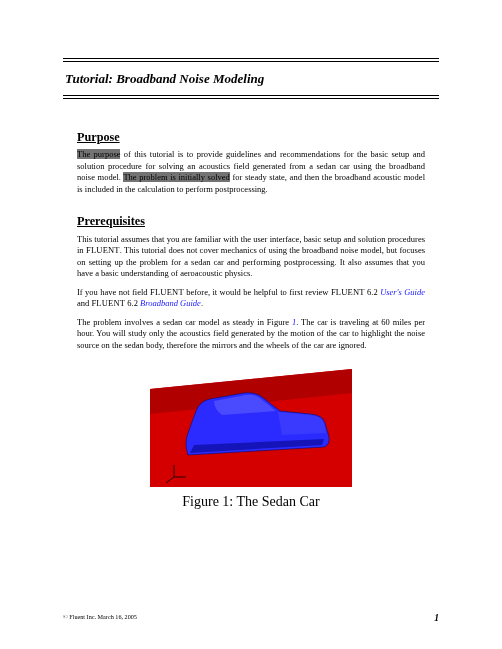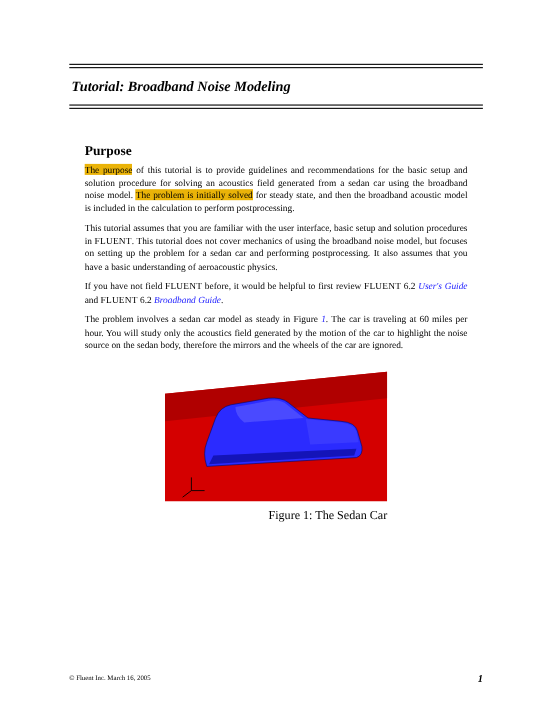--- a/index.html
+++ b/index.html
@@ -38,32 +38,33 @@
   }
   .body {
     margin: 30px 14px 0 14px;
     font-size: 8.5px;
     line-height: 1.35;
   }
   .section-h {
     font-weight: bold;
     font-size: 12.2px;
     margin: 18px 0 4px 0;
+    text-decoration: underline;
   }
   .section-h.first { margin-top: 12px; }
   p { margin: 0 0 7px 0; text-align: justify; }
-  .highlight { background: #eab308; }
+  .highlight { background: #737373; }
   .link { color: #1a1aff; font-style: italic; }
   .smallcaps { font-family: Liberation Serif, serif; font-variant: small-caps; letter-spacing: 0.2px; }
   .fig {
     margin: 8px auto 0 auto;
     width: 202px;
   }
   .fig svg { display:block; width:202px; height:128px; }
-  .fig-caption { text-align:right; font-size:11px; margin-top:6px; }
+  .fig-caption { text-align:center; font-size:14px; margin-top:6px; }
   .footer {
     position: absolute;
     left: 63px; right: 63px; bottom: 26px;
     font-size: 6.2px;
     display:flex; justify-content:space-between;
     font-style: italic;
   }
   .footer .pn { font-size: 9.5px; font-weight:bold; font-style:italic; }
   .footer .copy { font-style: normal; }
 </style>
@@ -75,20 +76,21 @@
   <div class="title">Tutorial: Broadband Noise Modeling</div>
   <div class="double-rule-bot"></div>
 
   <div class="body">
 
     <div class="section-h first">Purpose</div>
     <p>
       <span class="highlight">The purpose</span><span> of this tutorial is to provide guidelines and recommendations for the basic setup and solution procedure for solving an acoustics field generated from a sedan car using the broadband noise model. </span><span class="highlight">The problem is initially solved</span><span> for steady state, and then the broadband acoustic model is included in the calculation to perform postprocessing.</span>
     </p>
 
+    <div class="section-h">Prerequisites</div>
     <p>
       <span>This tutorial assumes that you are familiar with the user interface, basic setup and solution procedures in </span><span class="smallcaps">FLUENT</span><span>. This tutorial does not cover mechanics of using the broadband noise model, but focuses on setting up the problem for a sedan car and performing postprocessing. It also assumes that you have a basic understanding of aeroacoustic physics.</span>
     </p>
     <p>
       <span>If you have not field </span><span class="smallcaps">FLUENT</span><span> before, it would be helpful to first review </span><span class="smallcaps">FLUENT</span><span> 6.2 </span><span class="link">User's Guide</span><span> and </span><span class="smallcaps">FLUENT</span><span> 6.2 </span><span class="link">Broadband Guide</span><span>.</span>
     </p>
 
     <p>
       <span>The problem involves a sedan car model as steady in Figure </span><span class="link">1</span><span>. The car is traveling at 60 miles per hour. You will study only the acoustics field generated by the motion of the car to highlight the noise source on the sedan body, therefore the mirrors and the wheels of the car are ignored.</span>
     </p>

